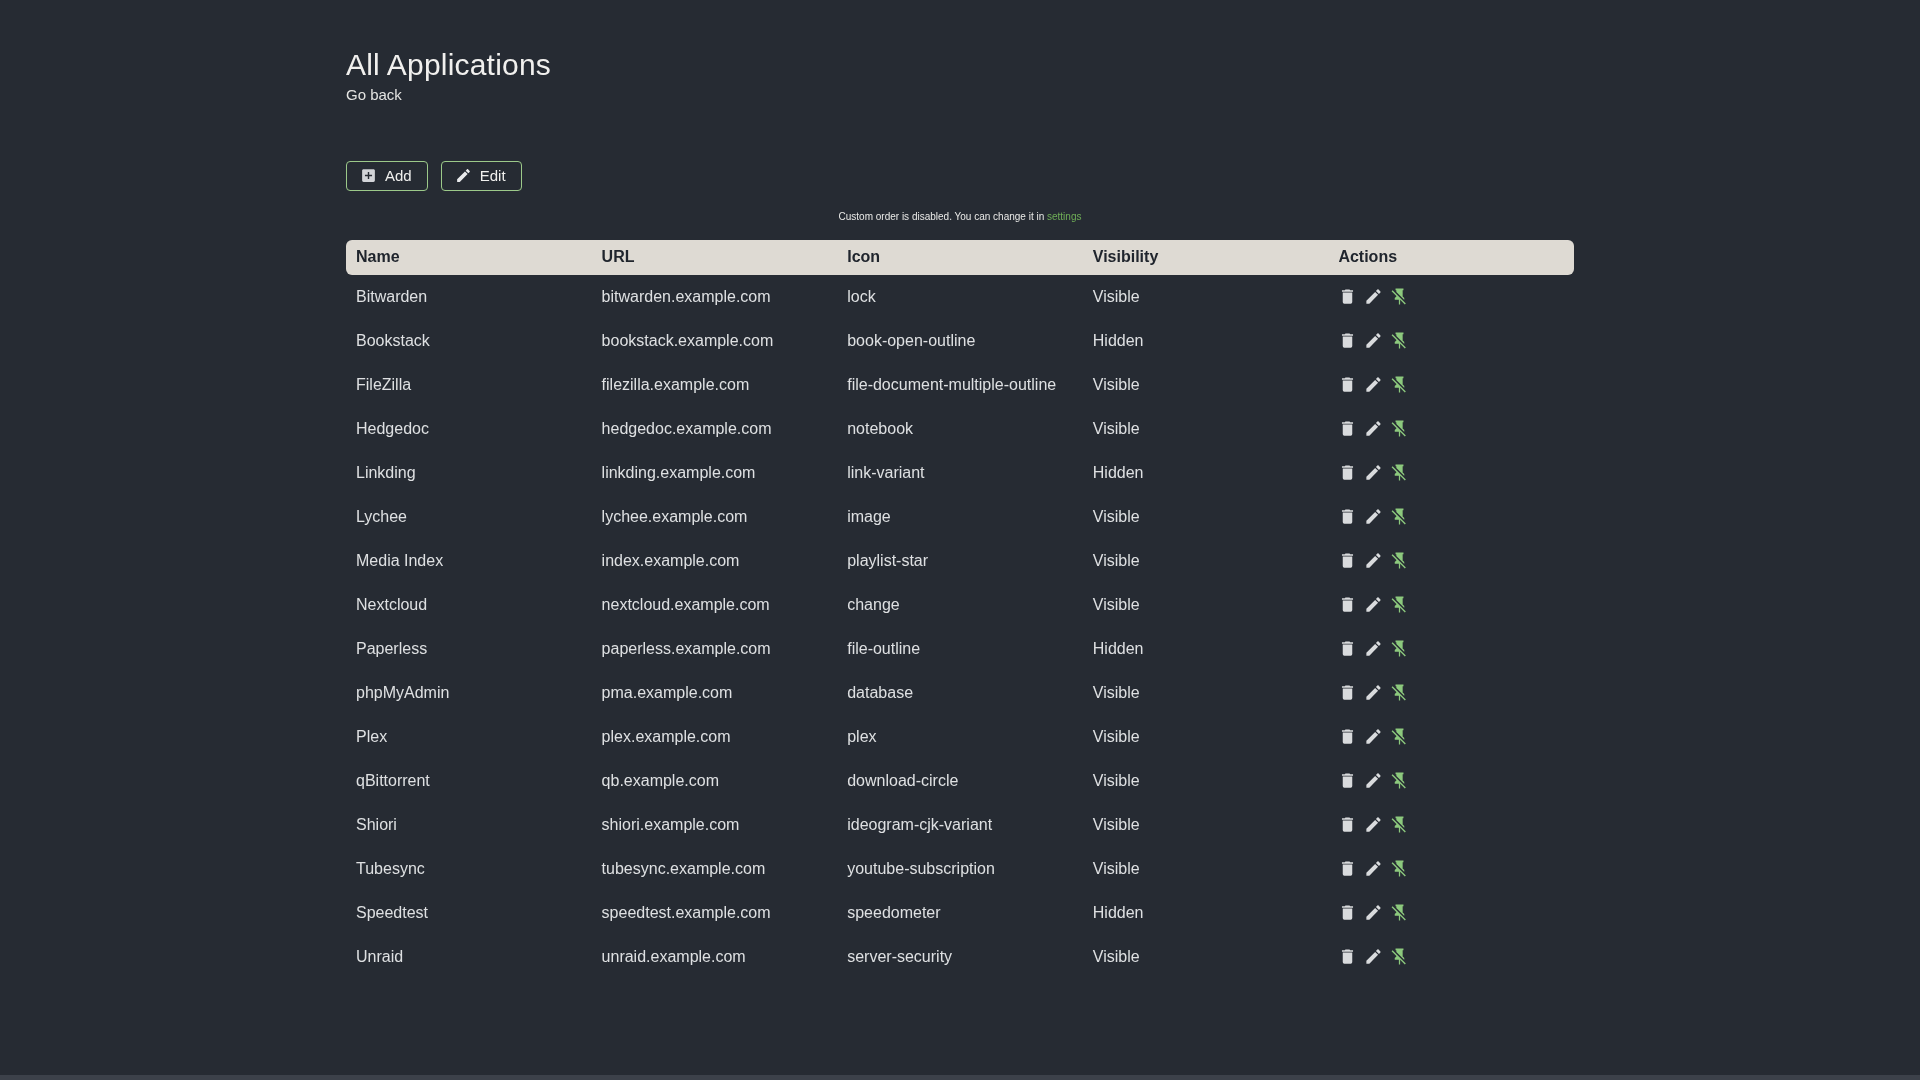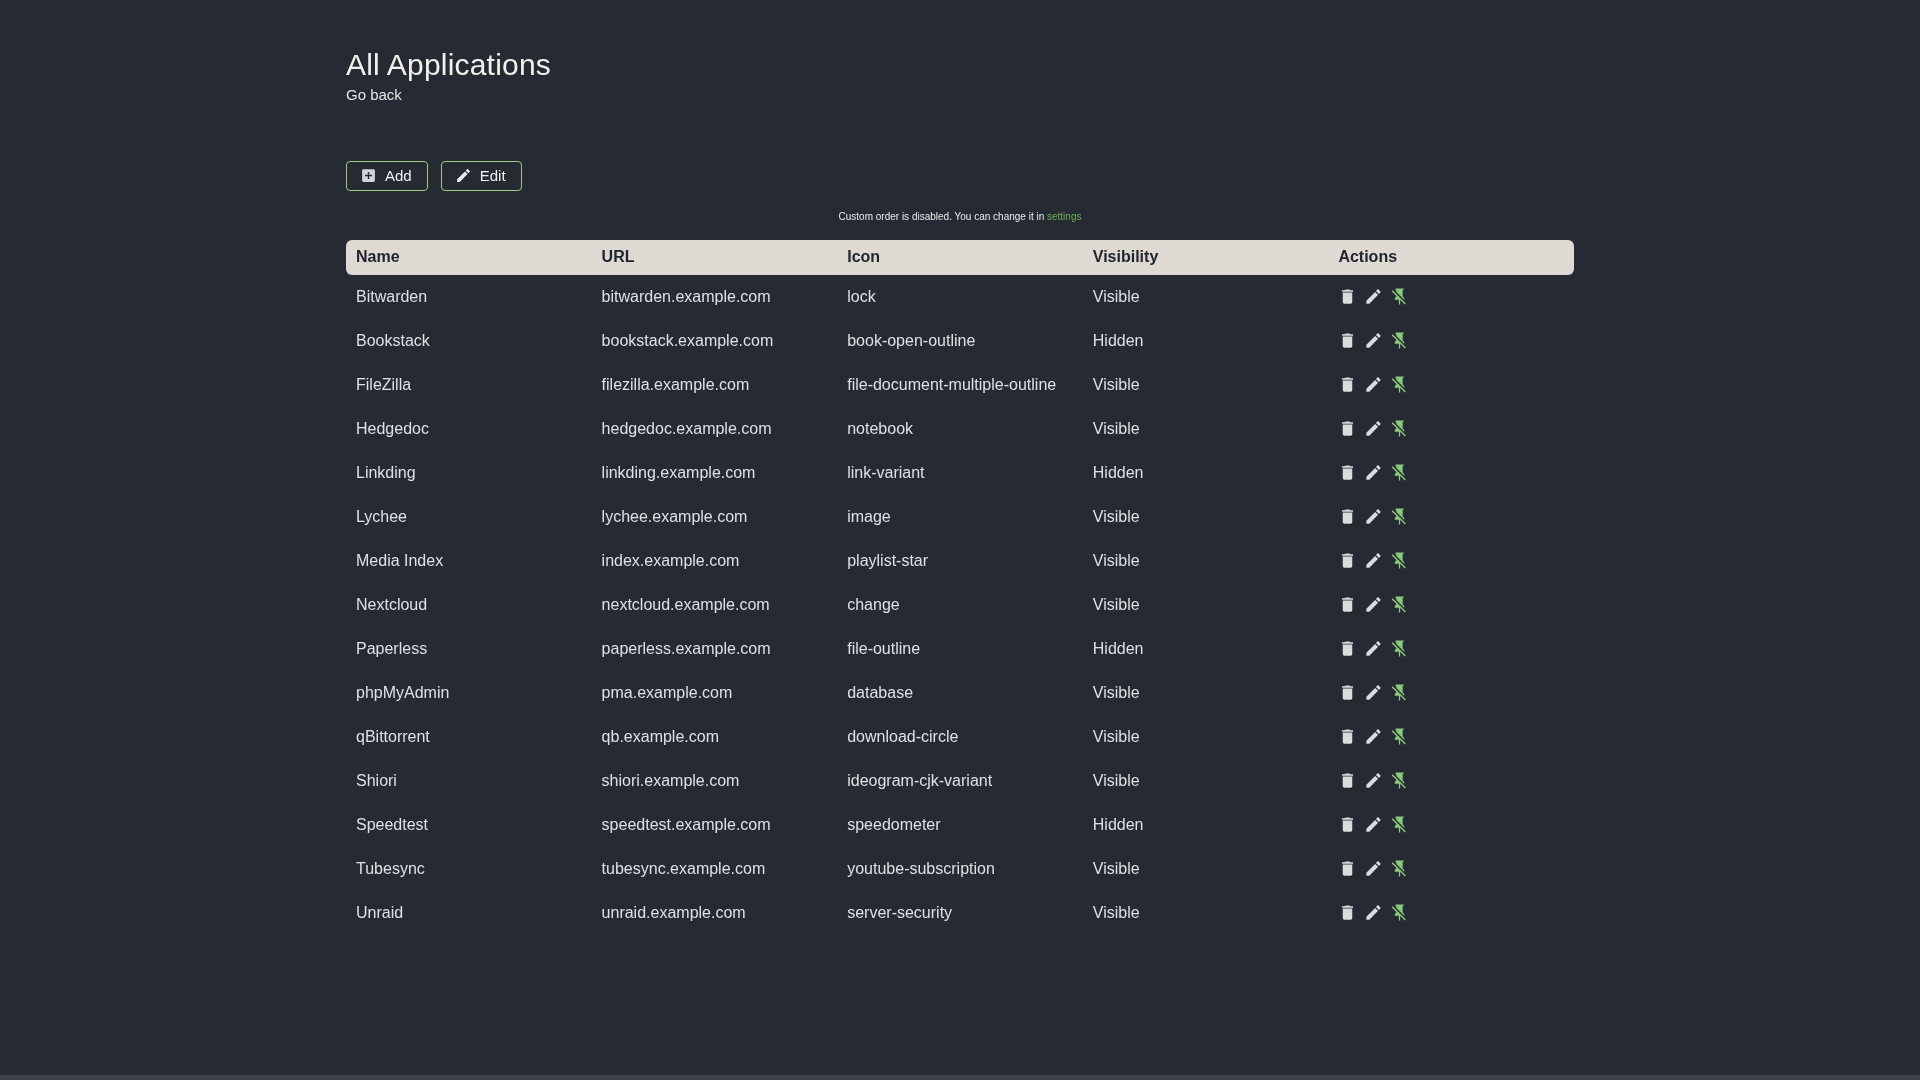--- a/index.html
+++ b/index.html
@@ -344,20 +344,39 @@
         <svg class="pencil-icon" viewBox="0 0 24 24" fill="currentColor" aria-hidden="true">
           <path d="M20.71,7.04C21.1,6.65 21.1,6 20.71,5.63L18.37,3.29C18,2.9 17.35,2.9 16.96,3.29L15.12,5.12L18.87,8.87M3,17.25V21H6.75L17.81,9.93L14.06,6.18L3,17.25Z"></path>
         </svg>
         <svg class="pin-icon" viewBox="0 0 24 24" fill="currentColor" aria-hidden="true">
           <path d="M2,5.27L3.28,4L20,20.72L18.73,22L12.8,16.07V22H11.2V16H6V14L8,12V11.27L2,5.27M16,12L18,14V16H17.82L8,6.18V4H7V2H17V4H16V12Z"></path>
         </svg>
       </span>
     </td>
   </tr>
 
+  <tr>
+    <td>Plex</td>
+    <td>plex.example.com</td>
+    <td>plex</td>
+    <td>Visible</td>
+    <td>
+      <span class="actions-cell-inner">
+        <svg class="trash-icon" viewBox="0 0 24 24" fill="currentColor" aria-hidden="true">
+          <path d="M19,4H15.5L14.5,3H9.5L8.5,4H5V6H19V4M6,19A2,2 0 0,0 8,21H16A2,2 0 0,0 18,19V7H6V19Z"></path>
+        </svg>
+        <svg class="pencil-icon" viewBox="0 0 24 24" fill="currentColor" aria-hidden="true">
+          <path d="M20.71,7.04C21.1,6.65 21.1,6 20.71,5.63L18.37,3.29C18,2.9 17.35,2.9 16.96,3.29L15.12,5.12L18.87,8.87M3,17.25V21H6.75L17.81,9.93L14.06,6.18L3,17.25Z"></path>
+        </svg>
+        <svg class="pin-icon" viewBox="0 0 24 24" fill="currentColor" aria-hidden="true">
+          <path d="M2,5.27L3.28,4L20,20.72L18.73,22L12.8,16.07V22H11.2V16H6V14L8,12V11.27L2,5.27M16,12L18,14V16H17.82L8,6.18V4H7V2H17V4H16V12Z"></path>
+        </svg>
+      </span>
+    </td>
+  </tr>
 
   <tr>
     <td>qBittorrent</td>
     <td>qb.example.com</td>
     <td>download-circle</td>
     <td>Visible</td>
     <td>
       <span class="actions-cell-inner">
         <svg class="trash-icon" viewBox="0 0 24 24" fill="currentColor" aria-hidden="true">
           <path d="M19,4H15.5L14.5,3H9.5L8.5,4H5V6H19V4M6,19A2,2 0 0,0 8,21H16A2,2 0 0,0 18,19V7H6V19Z"></path>
@@ -369,20 +388,40 @@
           <path d="M2,5.27L3.28,4L20,20.72L18.73,22L12.8,16.07V22H11.2V16H6V14L8,12V11.27L2,5.27M16,12L18,14V16H17.82L8,6.18V4H7V2H17V4H16V12Z"></path>
         </svg>
       </span>
     </td>
   </tr>
 
   <tr>
     <td>Shiori</td>
     <td>shiori.example.com</td>
     <td>ideogram-cjk-variant</td>
+    <td>Visible</td>
+    <td>
+      <span class="actions-cell-inner">
+        <svg class="trash-icon" viewBox="0 0 24 24" fill="currentColor" aria-hidden="true">
+          <path d="M19,4H15.5L14.5,3H9.5L8.5,4H5V6H19V4M6,19A2,2 0 0,0 8,21H16A2,2 0 0,0 18,19V7H6V19Z"></path>
+        </svg>
+        <svg class="pencil-icon" viewBox="0 0 24 24" fill="currentColor" aria-hidden="true">
+          <path d="M20.71,7.04C21.1,6.65 21.1,6 20.71,5.63L18.37,3.29C18,2.9 17.35,2.9 16.96,3.29L15.12,5.12L18.87,8.87M3,17.25V21H6.75L17.81,9.93L14.06,6.18L3,17.25Z"></path>
+        </svg>
+        <svg class="pin-icon" viewBox="0 0 24 24" fill="currentColor" aria-hidden="true">
+          <path d="M2,5.27L3.28,4L20,20.72L18.73,22L12.8,16.07V22H11.2V16H6V14L8,12V11.27L2,5.27M16,12L18,14V16H17.82L8,6.18V4H7V2H17V4H16V12Z"></path>
+        </svg>
+      </span>
+    </td>
+  </tr>
+
+  <tr>
+    <td>Tubesync</td>
+    <td>tubesync.example.com</td>
+    <td>youtube-subscription</td>
     <td>Visible</td>
     <td>
       <span class="actions-cell-inner">
         <svg class="trash-icon" viewBox="0 0 24 24" fill="currentColor" aria-hidden="true">
           <path d="M19,4H15.5L14.5,3H9.5L8.5,4H5V6H19V4M6,19A2,2 0 0,0 8,21H16A2,2 0 0,0 18,19V7H6V19Z"></path>
         </svg>
         <svg class="pencil-icon" viewBox="0 0 24 24" fill="currentColor" aria-hidden="true">
           <path d="M20.71,7.04C21.1,6.65 21.1,6 20.71,5.63L18.37,3.29C18,2.9 17.35,2.9 16.96,3.29L15.12,5.12L18.87,8.87M3,17.25V21H6.75L17.81,9.93L14.06,6.18L3,17.25Z"></path>
         </svg>
         <svg class="pin-icon" viewBox="0 0 24 24" fill="currentColor" aria-hidden="true">
@@ -406,40 +445,20 @@
           <path d="M20.71,7.04C21.1,6.65 21.1,6 20.71,5.63L18.37,3.29C18,2.9 17.35,2.9 16.96,3.29L15.12,5.12L18.87,8.87M3,17.25V21H6.75L17.81,9.93L14.06,6.18L3,17.25Z"></path>
         </svg>
         <svg class="pin-icon" viewBox="0 0 24 24" fill="currentColor" aria-hidden="true">
           <path d="M2,5.27L3.28,4L20,20.72L18.73,22L12.8,16.07V22H11.2V16H6V14L8,12V11.27L2,5.27M16,12L18,14V16H17.82L8,6.18V4H7V2H17V4H16V12Z"></path>
         </svg>
       </span>
     </td>
   </tr>
 
   <tr>
-    <td>Tubesync</td>
-    <td>tubesync.example.com</td>
-    <td>youtube-subscription</td>
-    <td>Visible</td>
-    <td>
-      <span class="actions-cell-inner">
-        <svg class="trash-icon" viewBox="0 0 24 24" fill="currentColor" aria-hidden="true">
-          <path d="M19,4H15.5L14.5,3H9.5L8.5,4H5V6H19V4M6,19A2,2 0 0,0 8,21H16A2,2 0 0,0 18,19V7H6V19Z"></path>
-        </svg>
-        <svg class="pencil-icon" viewBox="0 0 24 24" fill="currentColor" aria-hidden="true">
-          <path d="M20.71,7.04C21.1,6.65 21.1,6 20.71,5.63L18.37,3.29C18,2.9 17.35,2.9 16.96,3.29L15.12,5.12L18.87,8.87M3,17.25V21H6.75L17.81,9.93L14.06,6.18L3,17.25Z"></path>
-        </svg>
-        <svg class="pin-icon" viewBox="0 0 24 24" fill="currentColor" aria-hidden="true">
-          <path d="M2,5.27L3.28,4L20,20.72L18.73,22L12.8,16.07V22H11.2V16H6V14L8,12V11.27L2,5.27M16,12L18,14V16H17.82L8,6.18V4H7V2H17V4H16V12Z"></path>
-        </svg>
-      </span>
-    </td>
-  </tr>
-
-  <tr>
     <td>Unraid</td>
     <td>unraid.example.com</td>
     <td>server-security</td>
     <td>Visible</td>
     <td>
       <span class="actions-cell-inner">
         <svg class="trash-icon" viewBox="0 0 24 24" fill="currentColor" aria-hidden="true">
           <path d="M19,4H15.5L14.5,3H9.5L8.5,4H5V6H19V4M6,19A2,2 0 0,0 8,21H16A2,2 0 0,0 18,19V7H6V19Z"></path>
         </svg>
         <svg class="pencil-icon" viewBox="0 0 24 24" fill="currentColor" aria-hidden="true">

